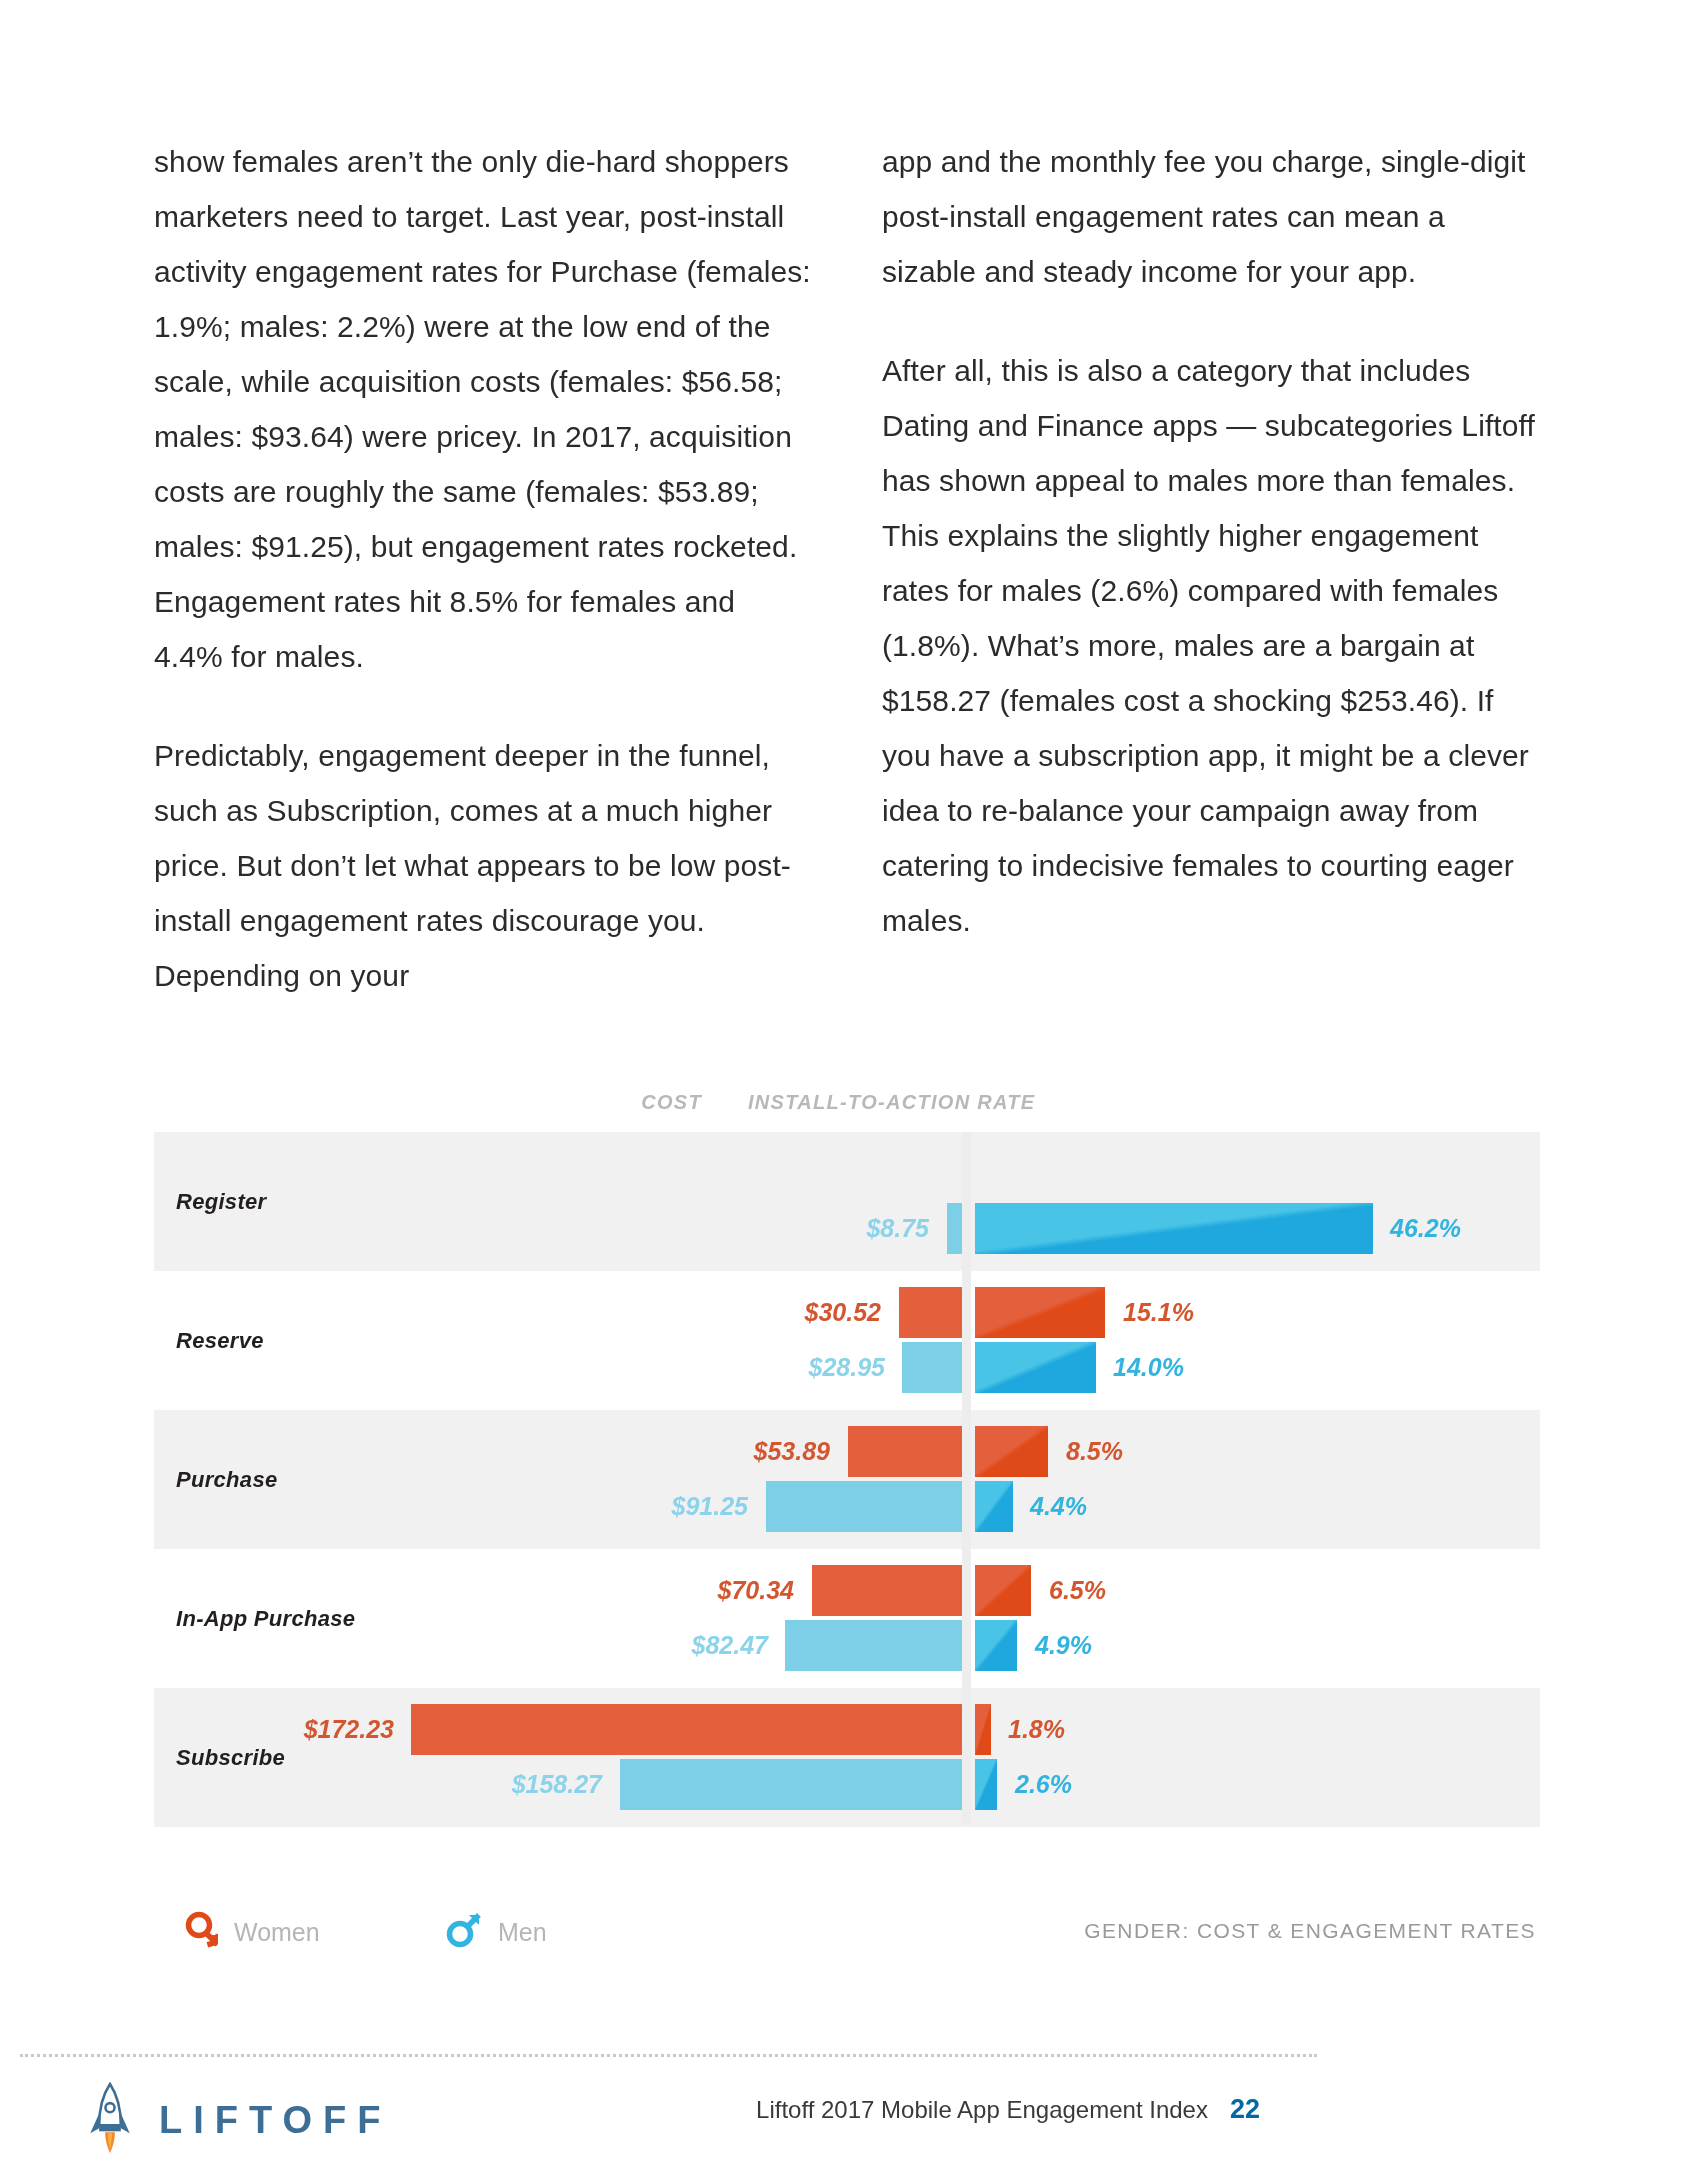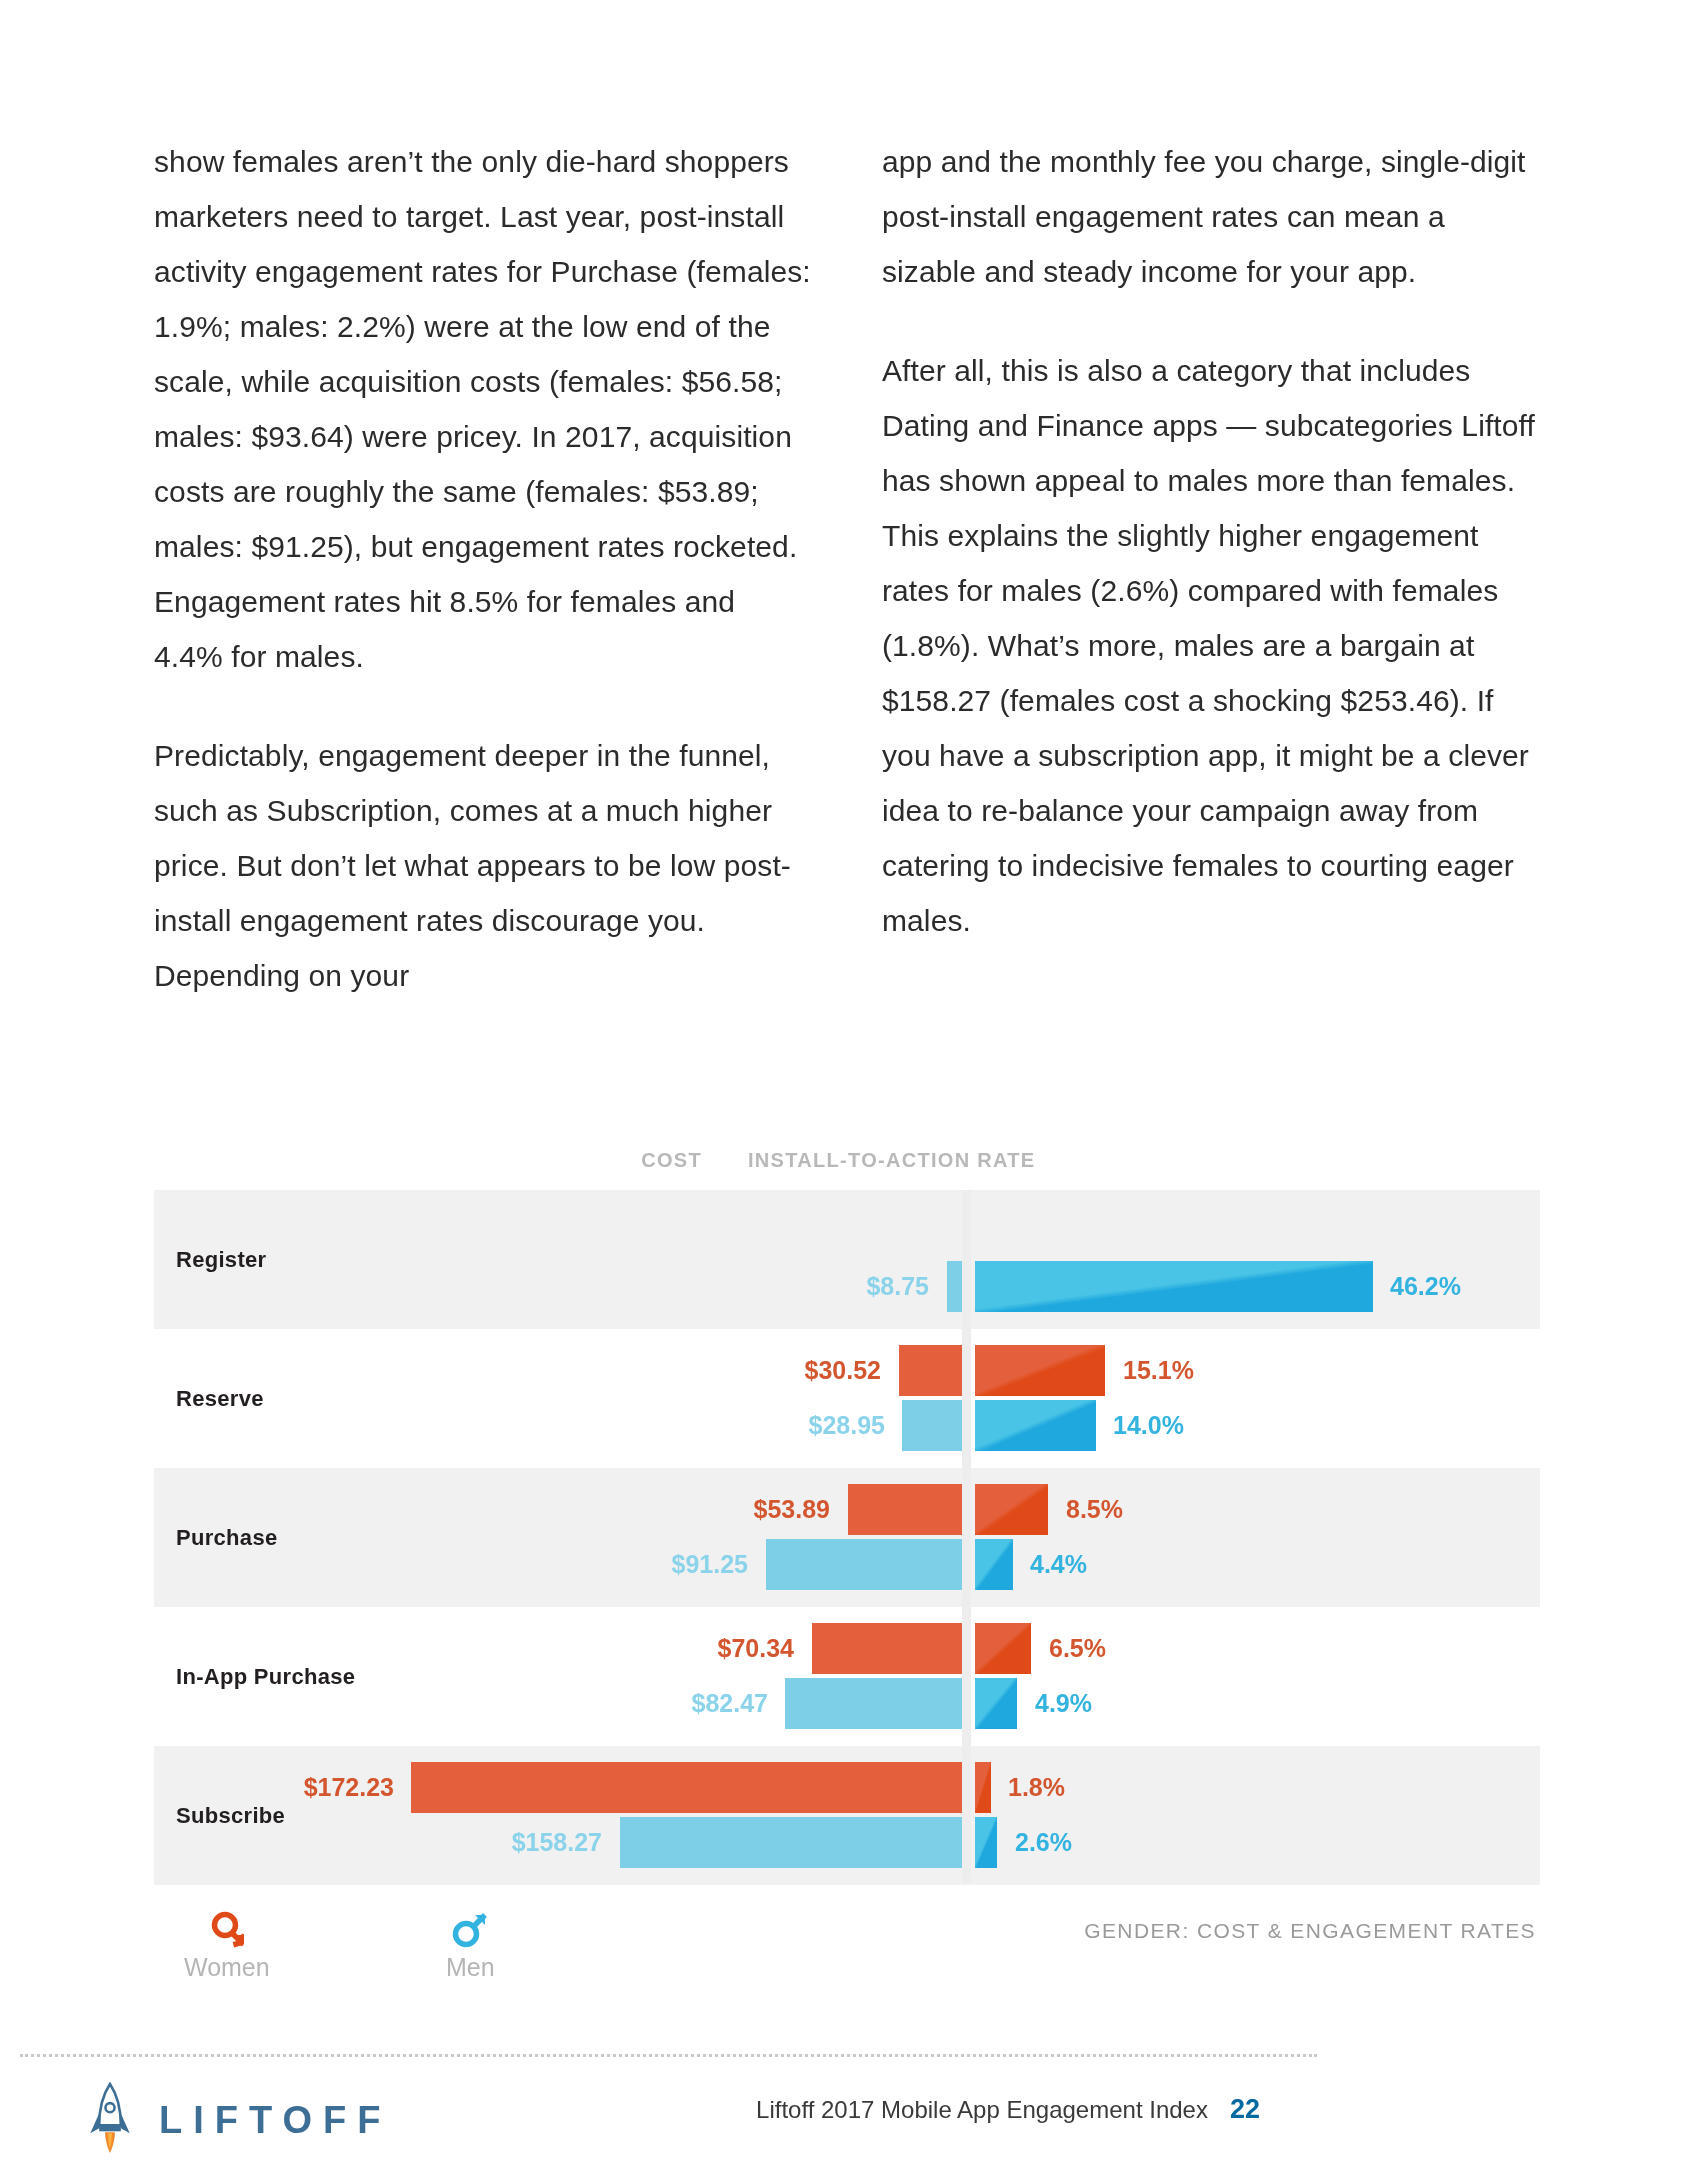--- a/index.html
+++ b/index.html
@@ -28,22 +28,23 @@
     line-height:55px;
     font-weight:300;
     color:#2b2b2b;
     letter-spacing:0.1px;
   }
   .col p:last-child{margin-bottom:0;}
 
   
   .chart{
     position:absolute;
-    left:154px; top:1139px;
-    width:1386px;
+    left:154px; top:1081px;
+    width:1386px;
+    font-style:italic;
   }
   .chart-headers{
     position:relative;
     height:51px;
   }
   .chart-header{
     position:absolute;
     font-size:20px;
     font-weight:bold;
     letter-spacing:1.3px;
@@ -138,22 +139,22 @@
   .legend{
     position:absolute;
     left:154px; top:1911px;
     width:1386px;
     height:59px;
   }
   .legend-item{
     position:absolute;
     display:flex;
     align-items:center;
+    gap:16px;
     top:0;
-    flex-direction:column;
   }
   .legend-women{left:30px;}
   .legend-men{left:292px;}
   .legend-label{
     font-size:25px;
     color:#b5b5b5;
     font-weight:400;
   }
   .legend-caption{
     position:absolute;

